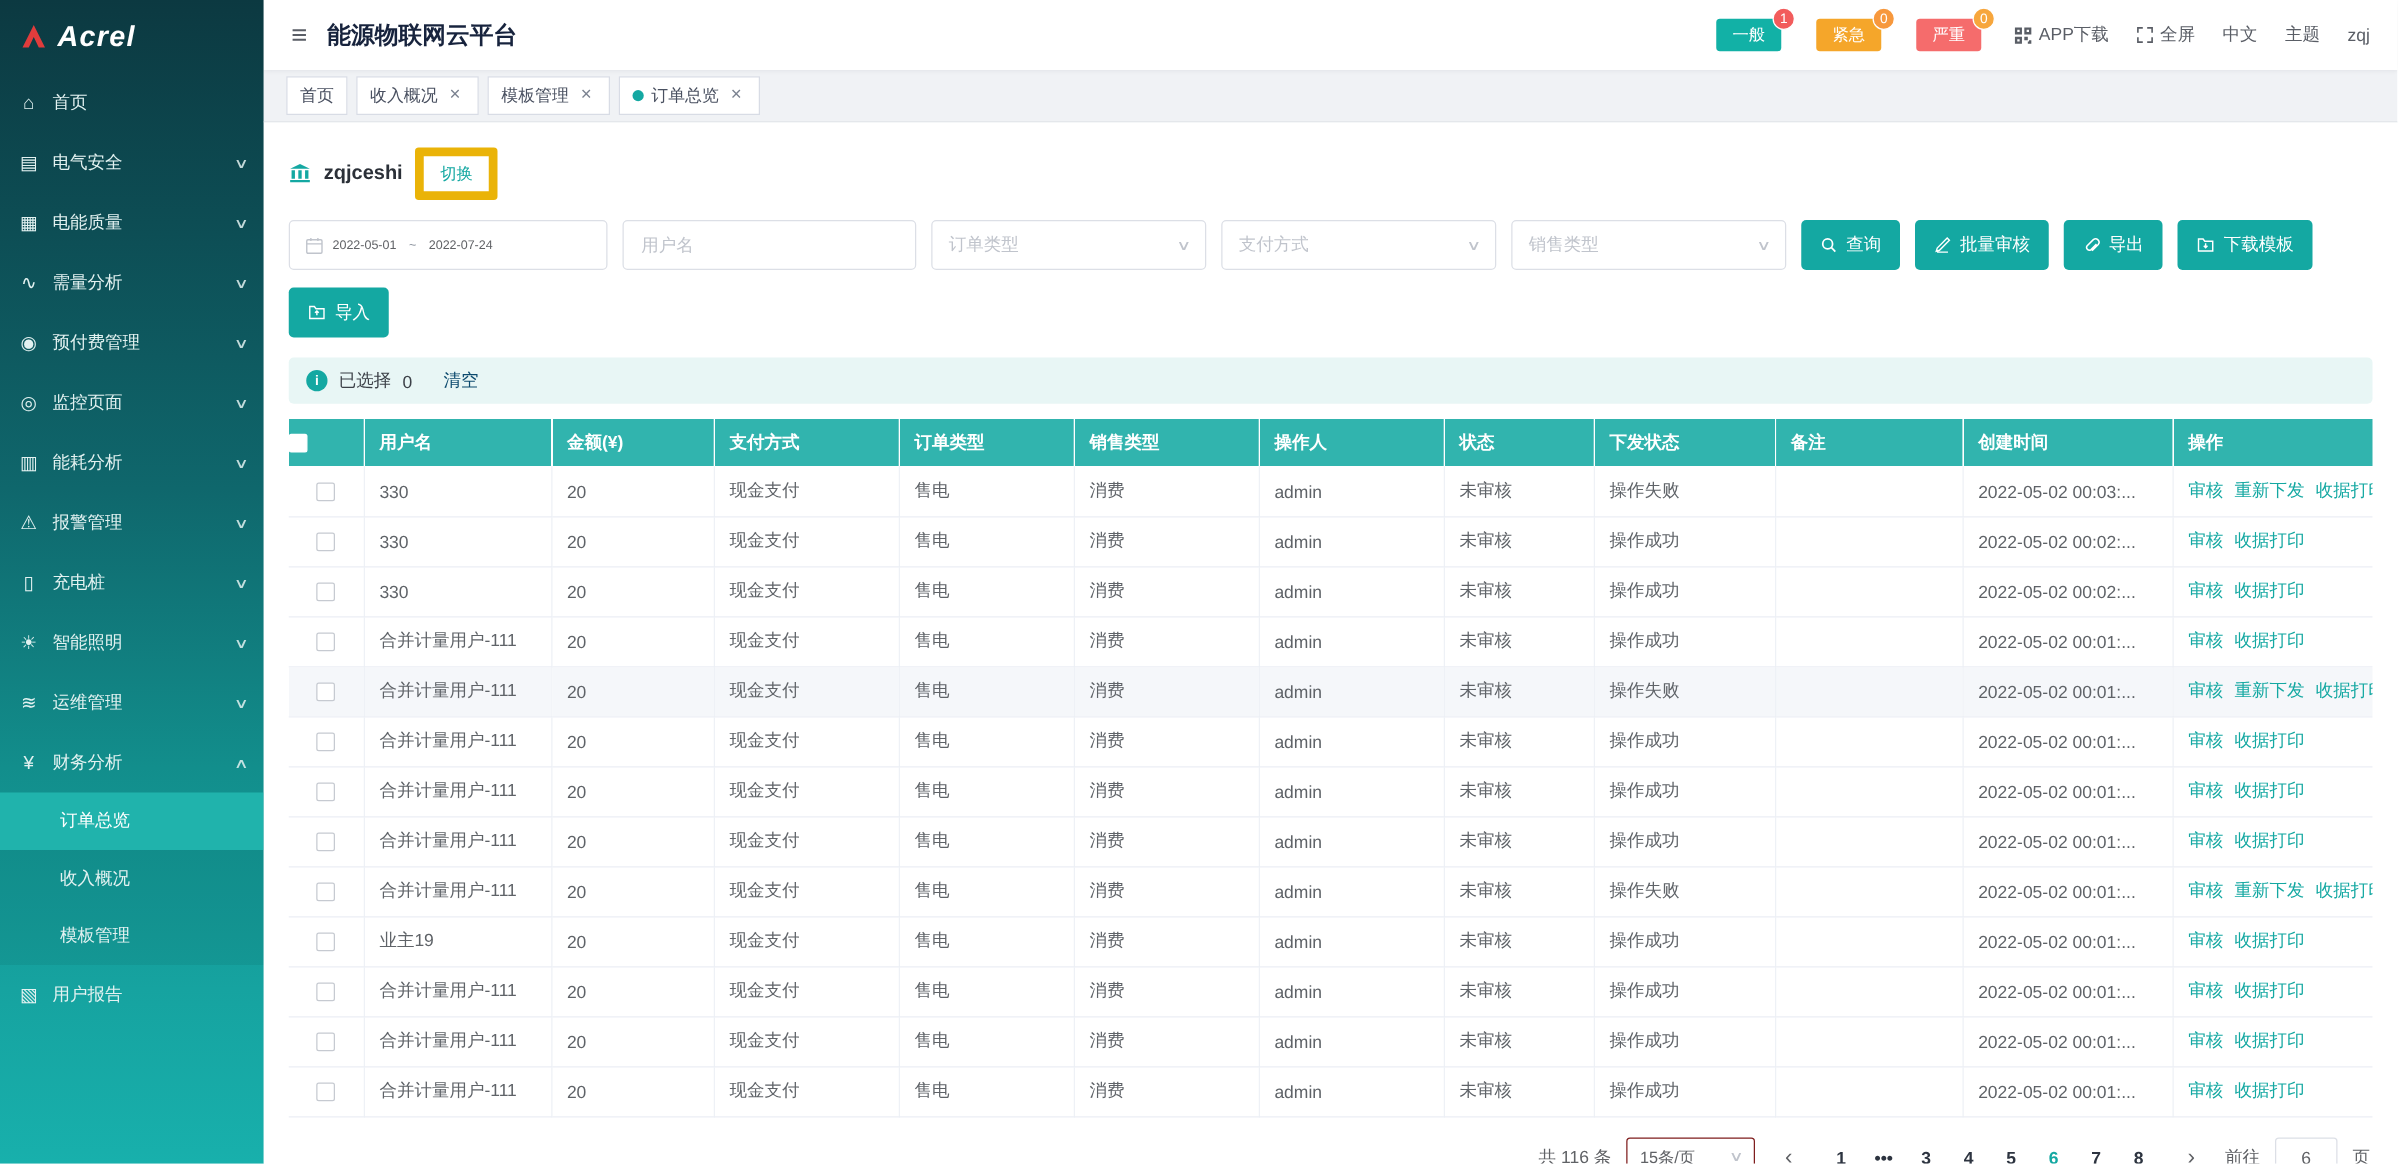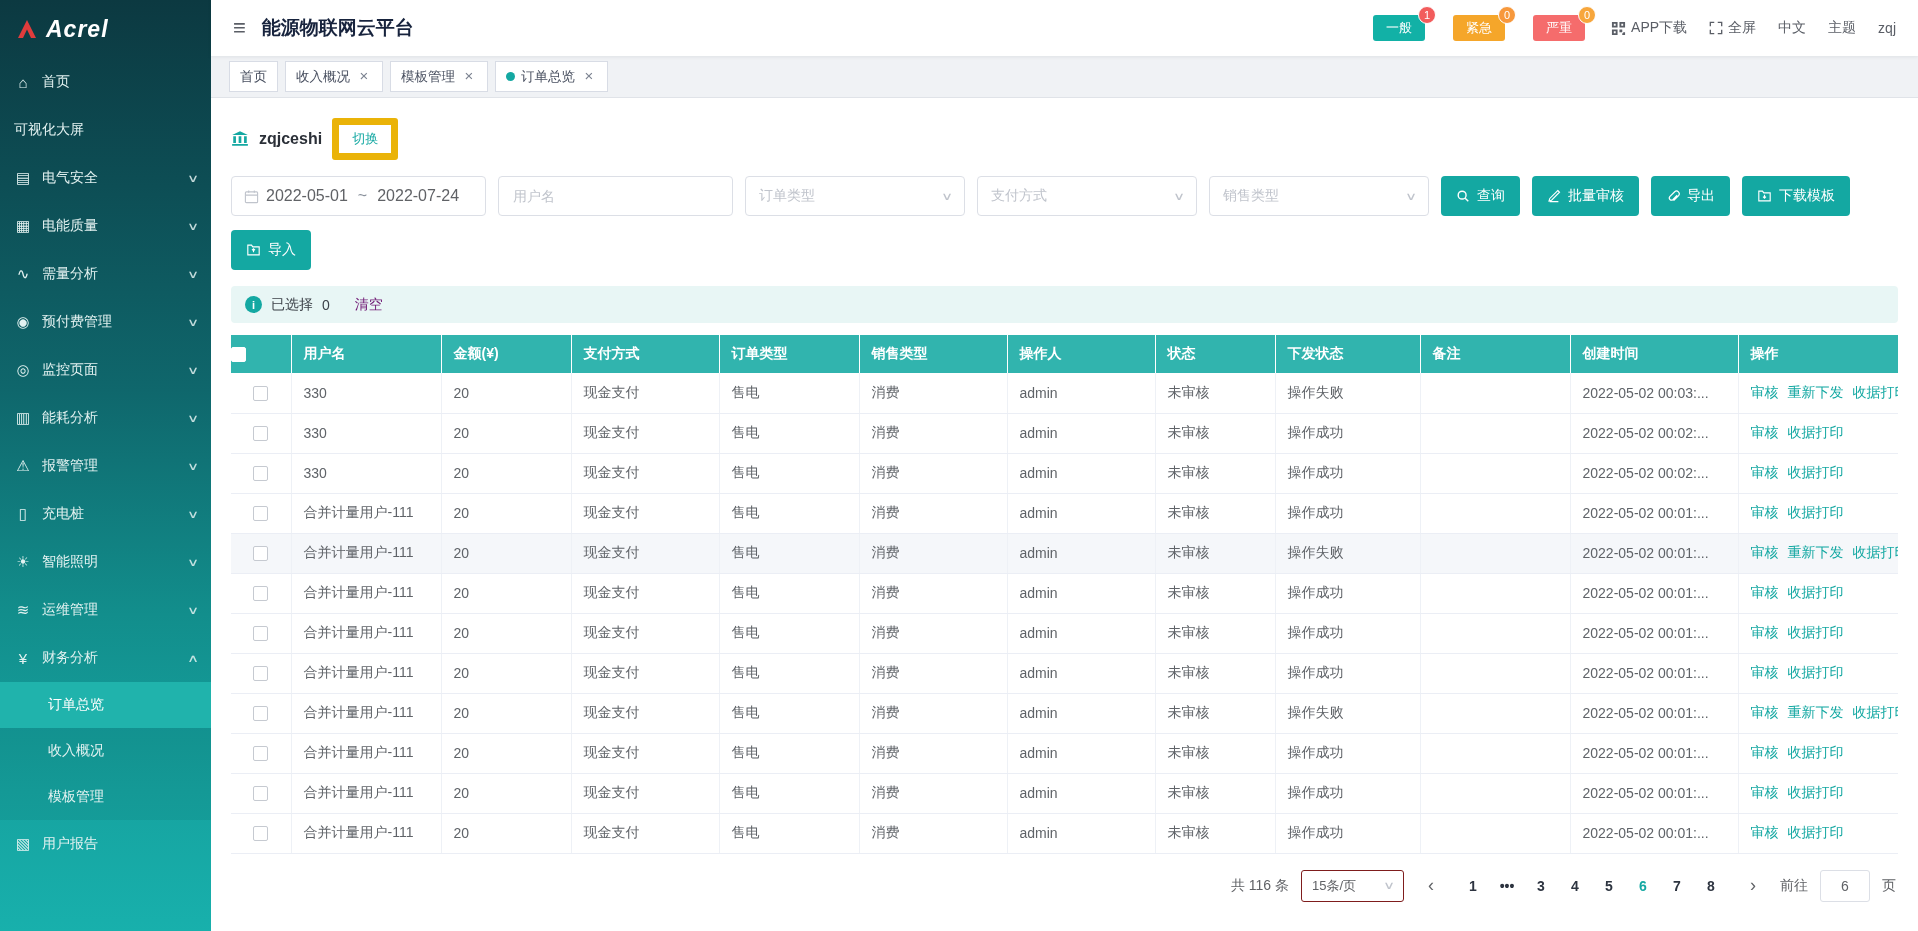--- a/index.html
+++ b/index.html
@@ -51,40 +51,40 @@
   .content { flex: 1; background: #fff; padding: 14px 20px 0; display: flex; flex-direction: column; overflow: hidden; }
 
   .project-row { display: flex; align-items: center; gap: 10px; margin: 6px 0 16px; }
   .project-row svg { display: block; }
   .project-name { font-size: 16px; font-weight: bold; color: #2b3038; }
   .switch-btn { border: 7px solid #eab308; color: #14a8a2; background: #fff; font-size: 13px;
     padding: 5px 13px; border-radius: 3px; cursor: pointer; font-family: inherit; }
 
   .filter-row { display: flex; align-items: center; gap: 12px; margin-bottom: 14px; }
   .date-range { width: 255px; height: 40px; border: 1px solid #dcdfe6; border-radius: 4px; background: #fff;
-    display: flex; align-items: center; padding: 0 12px; gap: 7px; color: #606266; font-size: 16px; cursor: pointer; }
+    display: flex; align-items: center; padding: 0 12px; gap: 7px; color: #606266; font-size: 10px; cursor: pointer; }
   .date-range svg { flex: 0 0 auto; color: #c0c4cc; }
   .date-sep { color: #8a919c; margin: 0 3px; }
   .text-input { width: 235px; height: 40px; border: 1px solid #dcdfe6; border-radius: 4px; padding: 0 14px;
     font-size: 14px; color: #606266; font-family: inherit; outline: none; }
   .text-input::placeholder { color: #c0c4cc; }
   .select { width: 220px; height: 40px; border: 1px solid #dcdfe6; border-radius: 4px; background: #fff;
     display: flex; align-items: center; justify-content: space-between; padding: 0 13px;
     color: #c0c4cc; font-size: 14px; cursor: pointer; }
   .chevron { color: #c0c4cc; font-size: 11px; transform: scaleX(1.5); font-style: normal; }
   .btn { height: 40px; background: #14a8a2; color: #fff; border: none; border-radius: 4px; font-size: 14px;
     padding: 0 15px; display: flex; align-items: center; gap: 7px; cursor: pointer; font-family: inherit; white-space: nowrap; }
   .btn svg { display: block; }
   .import-row { margin-bottom: 16px; }
 
   .selection-bar { height: 37px; flex: 0 0 37px; background: #e8f6f5; border-radius: 4px;
     display: flex; align-items: center; padding: 0 14px; gap: 9px; font-size: 14px; color: #3c4148; }
   .info-icon { width: 17px; height: 17px; border-radius: 50%; background: #14a8a2; color: #fff;
     font-size: 11px; font-weight: bold; display: flex; align-items: center; justify-content: center; font-style: normal; }
-  .clear-link { color: #701a75; margin-left: 16px; cursor: pointer; }
+  .clear-link { color: #0c4a6e; margin-left: 16px; cursor: pointer; }
 
   .orders-table { width: 100%; border-collapse: collapse; table-layout: fixed; margin-top: 12px; }
   .orders-table th { background: #31b4ae; color: #fff; font-weight: bold; font-size: 14px; height: 38px;
     text-align: left; padding: 0 12px; border-right: 1px solid rgba(255,255,255,.35); overflow: hidden; white-space: nowrap; }
   .orders-table th:last-child { border-right: none; }
   .orders-table td { height: 40px; font-size: 14px; color: #5f6368; padding: 0 12px; background: #fff;
     border-bottom: 1px solid #ebeef5; border-right: 1px solid #eef1f6; overflow: hidden; white-space: nowrap; }
   .orders-table td:last-child { border-right: none; }
   .orders-table tr.hl td { background: #f5f7fa; }
   .th-checkbox, .td-checkbox { text-align: center; padding: 0 !important; }
@@ -114,23 +114,20 @@
     <div class="logo-row">
       <svg width="22" height="20" viewBox="0 0 22 20">
         <path d="M2 19L11 1l4.5 9L20 19h-5l-4-8.5L7 19z" fill="#e03c3c"></path>
       </svg>
       <span class="logo-text">Acrel</span>
     </div>
     <nav class="menu">
         <div class="menu-item">
           <span class="mi-icon">⌂</span>
           <span class="mi-label">首页</span>
-        </div>
-        <div class="menu-item">
-          <span class="mi-label">可视化大屏</span>
         </div>
         <div class="menu-item">
           <span class="mi-icon">▤</span>
           <span class="mi-label">电气安全</span>
           <span class="mi-chevron">∨</span>
         </div>
         <div class="menu-item">
           <span class="mi-icon">▦</span>
           <span class="mi-label">电能质量</span>
           <span class="mi-chevron">∨</span>
@@ -475,20 +472,34 @@
               <td class="td-cell">消费</td>
               <td class="td-cell">admin</td>
               <td class="td-cell">未审核</td>
               <td class="td-cell">操作失败</td>
               <td class="td-cell"></td>
               <td class="td-cell">2022-05-02 00:01:...</td>
               <td class="td-actions"><a class="action-link">审核</a><a class="action-link">重新下发</a><a class="action-link">收据打印</a></td>
             </tr>
             <tr class="table-row">
               <td class="td-checkbox"><span class="checkbox"></span></td>
+              <td class="td-cell">业主19</td>
+              <td class="td-cell">20</td>
+              <td class="td-cell">现金支付</td>
+              <td class="td-cell">售电</td>
+              <td class="td-cell">消费</td>
+              <td class="td-cell">admin</td>
+              <td class="td-cell">未审核</td>
+              <td class="td-cell">操作成功</td>
+              <td class="td-cell"></td>
+              <td class="td-cell">2022-05-02 00:01:...</td>
+              <td class="td-actions"><a class="action-link">审核</a><a class="action-link">收据打印</a></td>
+            </tr>
+            <tr class="table-row">
+              <td class="td-checkbox"><span class="checkbox"></span></td>
               <td class="td-cell">合并计量用户-111</td>
               <td class="td-cell">20</td>
               <td class="td-cell">现金支付</td>
               <td class="td-cell">售电</td>
               <td class="td-cell">消费</td>
               <td class="td-cell">admin</td>
               <td class="td-cell">未审核</td>
               <td class="td-cell">操作成功</td>
               <td class="td-cell"></td>
               <td class="td-cell">2022-05-02 00:01:...</td>

